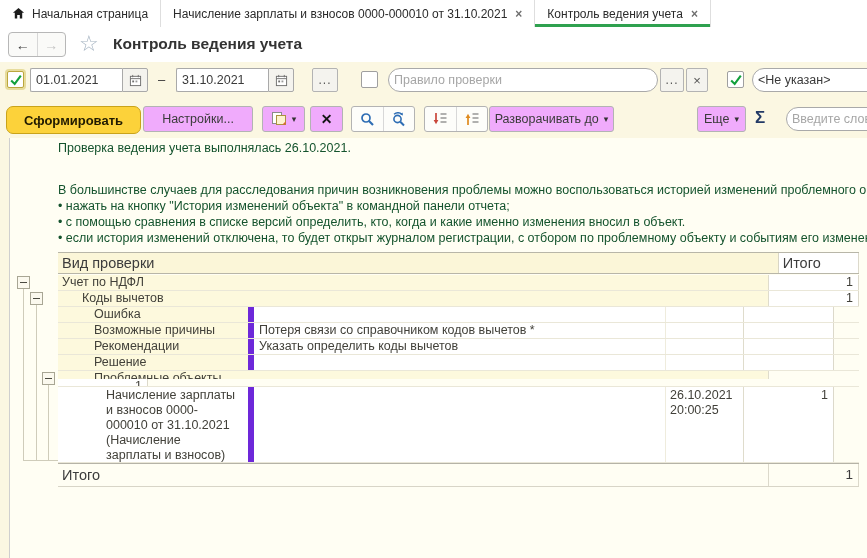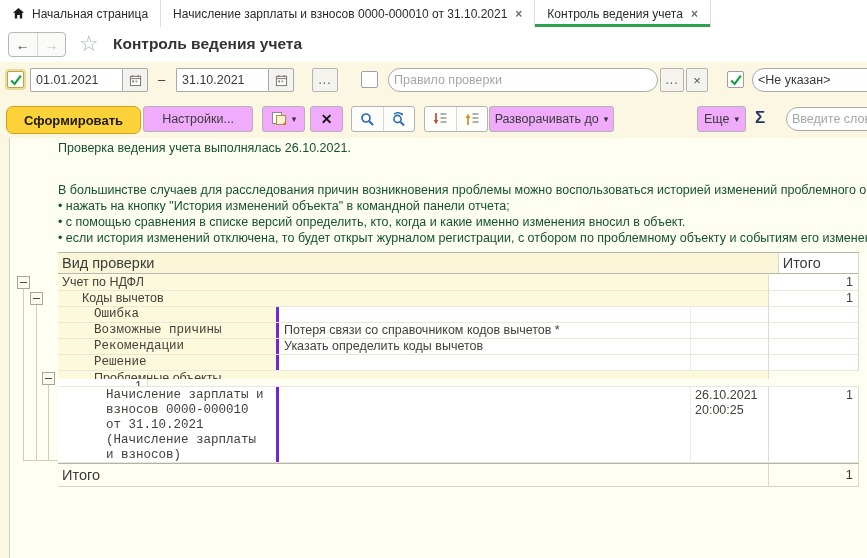--- a/index.html
+++ b/index.html
@@ -60,21 +60,21 @@
   .toggle i{display:block;width:7px;height:1px;background:#4a4a40;}
   .thead,.trow,.tfoot{position:absolute;left:48px;width:801px;display:flex;box-sizing:border-box;}
   .thead{height:22px;border-top:1px solid #b8b6a8;border-bottom:1px solid #b8b6a8;}
   .th-main{width:813px;background:#fbf6d8;font-size:14.5px;color:#3c3c3c;line-height:20px;
            padding-left:4px;box-sizing:border-box;border-right:1px solid #d8d5c5;}
   .th-total{width:90px;background:#fff;font-size:14.5px;color:#3c3c3c;line-height:20px;
            padding-left:4px;box-sizing:border-box;border-right:1px solid #dcd9cb;}
   .trow{height:16px;border-bottom:1px solid #eae7d8;font-size:12.5px;color:#42413a;}
   .trow .cell{box-sizing:border-box;line-height:15px;overflow:hidden;}
   .merged{width:711px;background:#fdf9dd;border-right:1px solid #dfdccc;}
-  .lab{width:221px;background:#fdf9dd;border-right:3px solid #6d28d9;font-family:Liberation Mono, monospace;}
+  .lab{width:196px;background:#fdf9dd;border-right:6px solid #6d28d9;}
   .desc{width:412px;background:#fff;border-right:1px solid #efecdd;padding-left:5px;}
   .date{width:78px;background:#fff;border-right:1px solid #dfdccc;padding:1px 2px 0 4px;}
   .val{width:90px;background:#fff;text-align:right;padding-right:5px;border-right:1px solid #dcd9cb;}
   .ind0{padding-left:4px;} .ind1{padding-left:24px;} .ind2{padding-left:36px;}
   .ind3{padding-left:48px;padding-right:12px;}
   .detail{height:76px;}
   .detail .cell{line-height:15px;padding-top:1px;}
   .tfoot{height:24px;border-top:1px solid #b5b3a7;border-bottom:1px solid #d8d5c7;}
   .flabel{width:711px;font-size:14.5px;color:#3c3c3c;line-height:22px;padding-left:4px;
           box-sizing:border-box;border-right:1px solid #dcd9cb;}

